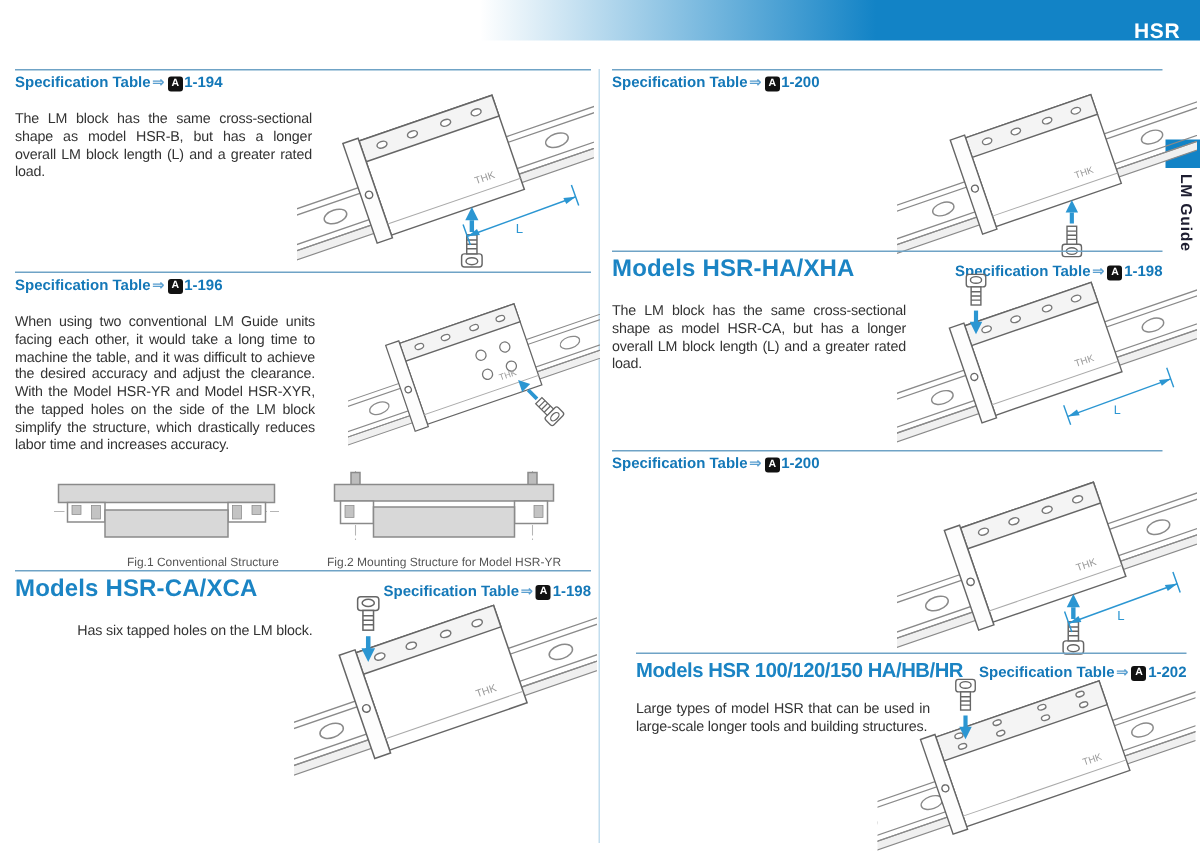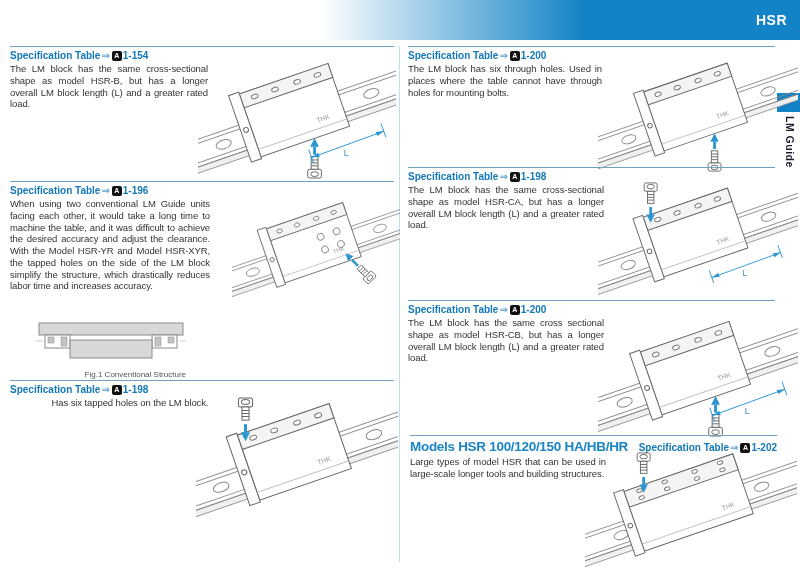--- a/index.html
+++ b/index.html
@@ -1,40 +1,40 @@
 <!DOCTYPE html>
 <html><head>
 <meta charset="utf-8">
 <style>
   html,body{margin:0;padding:0;background:#fff;}
   .page{position:relative;width:800px;height:570px;background:#fff;overflow:hidden;
         font-family:"Liberation Sans","DejaVu Sans",sans-serif;}
   
-  .topbar{position:absolute;left:320px;right:0;top:0;height:40px;
+  .topbar{position:absolute;left:320px;right:0;top:0;height:27px;
           background:linear-gradient(to right, rgba(18,131,198,0), #1283c6 55%);}
   .topbar-title{position:absolute;right:13px;top:12px;color:#fff;font-weight:bold;
           font-size:14px;letter-spacing:.5px;}
   
   .tab-block{position:absolute;right:0;top:93px;width:23px;height:19px;background:#1283c6;}
   .tab-label{position:absolute;right:4px;top:116px;writing-mode:vertical-rl;
           font-size:10.5px;font-weight:bold;color:#1d1d30;letter-spacing:.5px;}
   
   .divider{position:absolute;left:399px;top:46px;bottom:8px;width:1px;background:#c2ddee;}
   
   .sec{position:absolute;}
   .rule{position:absolute;left:0;right:0;top:0;height:0;border-top:1px solid #6fa3c6;}
   .shead{display:flex;justify-content:space-between;align-items:baseline;padding-top:4px;}
   .stitle{margin:0;font-size:16px;font-weight:bold;color:#1b84c4;letter-spacing:.1px;white-space:nowrap;}
   .stitle.tight{font-size:13.5px;letter-spacing:-.3px;}
   .spec{white-space:nowrap;font-size:10px;font-weight:bold;color:#1478b8;cursor:pointer;text-decoration:none;}
   .spec-arr{margin:0 1px;color:#5a9fd0;}
   .spec-vol{display:inline-block;background:#111;color:#fff;font-size:7px;font-weight:bold;
           width:10px;height:10px;line-height:10px;text-align:center;border-radius:2px;
           vertical-align:1px;margin:0 1px;}
-  .body{margin:2px 0 0 0;font-size:9.5px;line-height:1.24;letter-spacing:-.1px;
+  .body{margin:13px 0 0 0;font-size:9.5px;line-height:1.24;letter-spacing:-.1px;
           color:#333;text-align:justify;}
   
   .illus{position:absolute;}
   .illus svg{width:100%;height:100%;display:block;}
   
   .fig{position:absolute;margin:0;text-align:right;}
   .fig svg{display:block;margin:0 auto;}
   .fig figcaption{font-size:8px;color:#555;margin-top:4px;white-space:nowrap;}
 </style>
 </head>
@@ -45,21 +45,21 @@
   <div class="topbar">
     <span class="topbar-title">HSR</span>
   </div>
   <div class="tab-block"></div>
   <div class="tab-label">LM Guide</div>
   <div class="divider"></div>
 
   <section class="sec" style="left:10px;top:46px;width:384px">
     <div class="rule"></div>
     <div class="shead">
-      <span class="spec"><span>Specification Table</span><span class="spec-arr">⇒</span><span class="spec-vol">A</span><span class="spec-page">1-154</span></span>
+      <span class="spec"><span>Specification Table</span><span class="spec-arr">⇒</span><span class="spec-vol">A</span><span class="spec-page">1-194</span></span>
     </div>
     <p class="body" style="width:198px">The LM block has the same cross-sectional shape as model HSR-B, but has a longer overall LM block length (L) and a greater rated load.</p>
   </section>
   <div class="illus" style="left:198px;top:57px;width:198px;height:122px">
       <svg viewBox="0 0 200 125" preserveAspectRatio="xMidYMid meet">
         <g transform="rotate(-19 100 62)">
     <path d="M-70 77 H270 V83 H-70 Z" fill="#f0f0f0" stroke="#8a8a8a" stroke-width="0.8"></path>
     <path d="M-70 50 H270 M-70 54 H270 M-70 73 H270 M-70 77 H270" stroke="#8a8a8a" stroke-width="0.9" fill="none"></path>
     <ellipse cx="-30" cy="63.5" rx="8" ry="4.5" fill="#fff" stroke="#8a8a8a"></ellipse>
     <ellipse cx="20" cy="63.5" rx="8" ry="4.5" fill="#fff" stroke="#8a8a8a"></ellipse>
@@ -145,24 +145,39 @@
       <rect x="12" y="19" width="6" height="6" fill="#c3c3c3" stroke="#8a8a8a" stroke-width="0.5"></rect>
       <rect x="25" y="19" width="6" height="9" fill="#c3c3c3" stroke="#8a8a8a" stroke-width="0.5"></rect>
       <rect x="116" y="17" width="25" height="13" fill="#fff" stroke="#8a8a8a"></rect>
       <rect x="132" y="19" width="6" height="6" fill="#c3c3c3" stroke="#8a8a8a" stroke-width="0.5"></rect>
       <rect x="119" y="19" width="6" height="9" fill="#c3c3c3" stroke="#8a8a8a" stroke-width="0.5"></rect>
       <rect x="34" y="22" width="82" height="18" fill="#d8d8d8" stroke="#8a8a8a"></rect>
     </svg>
     <figcaption>Fig.1 Conventional Structure</figcaption>
   </figure>
 
+  <figure class="fig" style="left:218px;top:314px;width:155px">
+    <svg viewBox="0 0 152 52" width="152" height="52">
+      <path d="M17 0 V48 M135 0 V48" stroke="#b5b5b5" stroke-width="0.7" stroke-dasharray="7 2 1 2"></path>
+      <rect x="14" y="1" width="6" height="9" fill="#bdbdbd" stroke="#8a8a8a"></rect>
+      <rect x="132" y="1" width="6" height="9" fill="#bdbdbd" stroke="#8a8a8a"></rect>
+      <rect x="3" y="9" width="146" height="11" fill="#d8d8d8" stroke="#8a8a8a"></rect>
+      <rect x="7" y="20" width="22" height="15" fill="#fff" stroke="#8a8a8a"></rect>
+      <rect x="10" y="23" width="6" height="8" fill="#c3c3c3" stroke="#8a8a8a" stroke-width="0.5"></rect>
+      <rect x="123" y="20" width="22" height="15" fill="#fff" stroke="#8a8a8a"></rect>
+      <rect x="136" y="23" width="6" height="8" fill="#c3c3c3" stroke="#8a8a8a" stroke-width="0.5"></rect>
+      <rect x="29" y="24" width="94" height="20" fill="#d8d8d8" stroke="#8a8a8a"></rect>
+    </svg>
+    <figcaption>Fig.2 Mounting Structure for Model HSR-YR</figcaption>
+  </figure>
 
   <section class="sec" style="left:10px;top:380px;width:384px">
     <div class="rule"></div>
     <div class="shead">
+      <h2 class="stitle">Models HSR-CA/XCA</h2>
       <span class="spec"><span>Specification Table</span><span class="spec-arr">⇒</span><span class="spec-vol">A</span><span class="spec-page">1-198</span></span>
     </div>
     <p class="body" style="width:240px;text-align:center">Has six tapped holes on the LM block.</p>
   </section>
   <div class="illus" style="left:196px;top:396px;width:202px;height:128px">
       <svg viewBox="0 0 200 125" preserveAspectRatio="xMidYMid meet">
         <g transform="rotate(-19 100 62)">
     <path d="M-70 77 H270 V83 H-70 Z" fill="#f0f0f0" stroke="#8a8a8a" stroke-width="0.8"></path>
     <path d="M-70 50 H270 M-70 54 H270 M-70 73 H270 M-70 77 H270" stroke="#8a8a8a" stroke-width="0.9" fill="none"></path>
     <ellipse cx="-30" cy="63.5" rx="8" ry="4.5" fill="#fff" stroke="#8a8a8a"></ellipse>
@@ -190,21 +205,20 @@
         <line x1="49" y1="27" x2="49" y2="36" stroke="#2b96d2" stroke-width="3"></line>
         <polygon points="49,44 44.5,35 53.5,35" fill="#2b96d2"></polygon>
       </svg>
     </div>
 
   <section class="sec" style="left:408px;top:46px;width:367px">
     <div class="rule"></div>
     <div class="shead">
       <span class="spec"><span>Specification Table</span><span class="spec-arr">⇒</span><span class="spec-vol">A</span><span class="spec-page">1-200</span></span>
     </div>
-    <p class="body" style="width:194px">The LM block has six through holes. Used in places where the table cannot have through holes for mounting bolts.</p>
   </section>
   <div class="illus" style="left:598px;top:57px;width:200px;height:115px">
       <svg viewBox="0 0 200 125" preserveAspectRatio="xMidYMid meet">
         <g transform="rotate(-19 100 62)">
     <path d="M-70 77 H270 V83 H-70 Z" fill="#f0f0f0" stroke="#8a8a8a" stroke-width="0.8"></path>
     <path d="M-70 50 H270 M-70 54 H270 M-70 73 H270 M-70 77 H270" stroke="#8a8a8a" stroke-width="0.9" fill="none"></path>
     <ellipse cx="-30" cy="63.5" rx="8" ry="4.5" fill="#fff" stroke="#8a8a8a"></ellipse>
     <ellipse cx="20" cy="63.5" rx="8" ry="4.5" fill="#fff" stroke="#8a8a8a"></ellipse>
     <ellipse cx="180" cy="63.5" rx="8" ry="4.5" fill="#fff" stroke="#8a8a8a"></ellipse>
     <ellipse cx="230" cy="63.5" rx="8" ry="4.5" fill="#fff" stroke="#8a8a8a"></ellipse>
@@ -227,20 +241,21 @@
     <path d="M-3.5 12.5h7M-3.5 15.5h7M-3.5 18.5h7" fill="none"></path>
         </g>
         <polygon points="118,83 113.5,92 122.5,92" fill="#2b96d2"></polygon>
         <line x1="118" y1="92" x2="118" y2="100" stroke="#2b96d2" stroke-width="3"></line>
       </svg>
     </div>
 
   <section class="sec" style="left:408px;top:167px;width:367px">
     <div class="rule"></div>
     <div class="shead">
+      <h2 class="stitle">Models HSR-HA/XHA</h2>
       <span class="spec"><span>Specification Table</span><span class="spec-arr">⇒</span><span class="spec-vol">A</span><span class="spec-page">1-198</span></span>
     </div>
     <p class="body" style="width:196px">The LM block has the same cross-sectional shape as model HSR-CA, but has a longer overall LM block length (L) and a greater rated load.</p>
   </section>
   <div class="illus" style="left:598px;top:182px;width:200px;height:116px">
       <svg viewBox="0 0 200 125" preserveAspectRatio="xMidYMid meet">
         <g transform="rotate(-19 100 62)">
     <path d="M-70 77 H270 V83 H-70 Z" fill="#f0f0f0" stroke="#8a8a8a" stroke-width="0.8"></path>
     <path d="M-70 50 H270 M-70 54 H270 M-70 73 H270 M-70 77 H270" stroke="#8a8a8a" stroke-width="0.9" fill="none"></path>
     <ellipse cx="-30" cy="63.5" rx="8" ry="4.5" fill="#fff" stroke="#8a8a8a"></ellipse>
@@ -275,21 +290,20 @@
       <polygon points="189,76 180.5,76.8 182.5,81" fill="#2b96d2"></polygon>
       <text x="148" y="101" font-size="9" fill="#2b96d2" font-family="Liberation Sans,sans-serif">L</text>
       </svg>
     </div>
 
   <section class="sec" style="left:408px;top:300px;width:367px">
     <div class="rule"></div>
     <div class="shead">
       <span class="spec"><span>Specification Table</span><span class="spec-arr">⇒</span><span class="spec-vol">A</span><span class="spec-page">1-200</span></span>
     </div>
-    <p class="body" style="width:196px">The LM block has the same cross sectional shape as model HSR-CB, but has a longer overall LM block length (L) and a greater rated load.</p>
   </section>
   <div class="illus" style="left:598px;top:315px;width:200px;height:122px">
       <svg viewBox="0 0 200 125" preserveAspectRatio="xMidYMid meet">
         <g transform="rotate(-19 100 62)">
     <path d="M-70 77 H270 V83 H-70 Z" fill="#f0f0f0" stroke="#8a8a8a" stroke-width="0.8"></path>
     <path d="M-70 50 H270 M-70 54 H270 M-70 73 H270 M-70 77 H270" stroke="#8a8a8a" stroke-width="0.9" fill="none"></path>
     <ellipse cx="-30" cy="63.5" rx="8" ry="4.5" fill="#fff" stroke="#8a8a8a"></ellipse>
     <ellipse cx="20" cy="63.5" rx="8" ry="4.5" fill="#fff" stroke="#8a8a8a"></ellipse>
     <ellipse cx="180" cy="63.5" rx="8" ry="4.5" fill="#fff" stroke="#8a8a8a"></ellipse>
     <ellipse cx="230" cy="63.5" rx="8" ry="4.5" fill="#fff" stroke="#8a8a8a"></ellipse>
@@ -316,21 +330,21 @@
         <g stroke="#2b96d2" stroke-width="1" fill="none">
       <path d="M112 95 l5 14 M186 68 l5 14"></path>
       <line x1="115" y1="103" x2="189" y2="76"></line>
         </g>
       <polygon points="115,103 123.5,102.2 121.5,98" fill="#2b96d2"></polygon>
       <polygon points="189,76 180.5,76.8 182.5,81" fill="#2b96d2"></polygon>
       <text x="148" y="101" font-size="9" fill="#2b96d2" font-family="Liberation Sans,sans-serif">L</text>
       </svg>
     </div>
 
-  <section class="sec" style="left:410px;top:435px;width:367px">
+  <section class="sec" style="left:424px;top:435px;width:367px">
     <div class="rule"></div>
     <div class="shead">
       <h2 class="stitle tight">Models HSR 100/120/150 HA/HB/HR</h2>
       <span class="spec"><span>Specification Table</span><span class="spec-arr">⇒</span><span class="spec-vol">A</span><span class="spec-page">1-202</span></span>
     </div>
     <p class="body" style="width:196px">Large types of model HSR that can be used in large-scale longer tools and building structures.</p>
   </section>
   <div class="illus" style="left:585px;top:452px;width:212px;height:116px">
       <svg viewBox="0 0 200 125" preserveAspectRatio="xMidYMid meet">
         <g transform="rotate(-19 100 62)">

